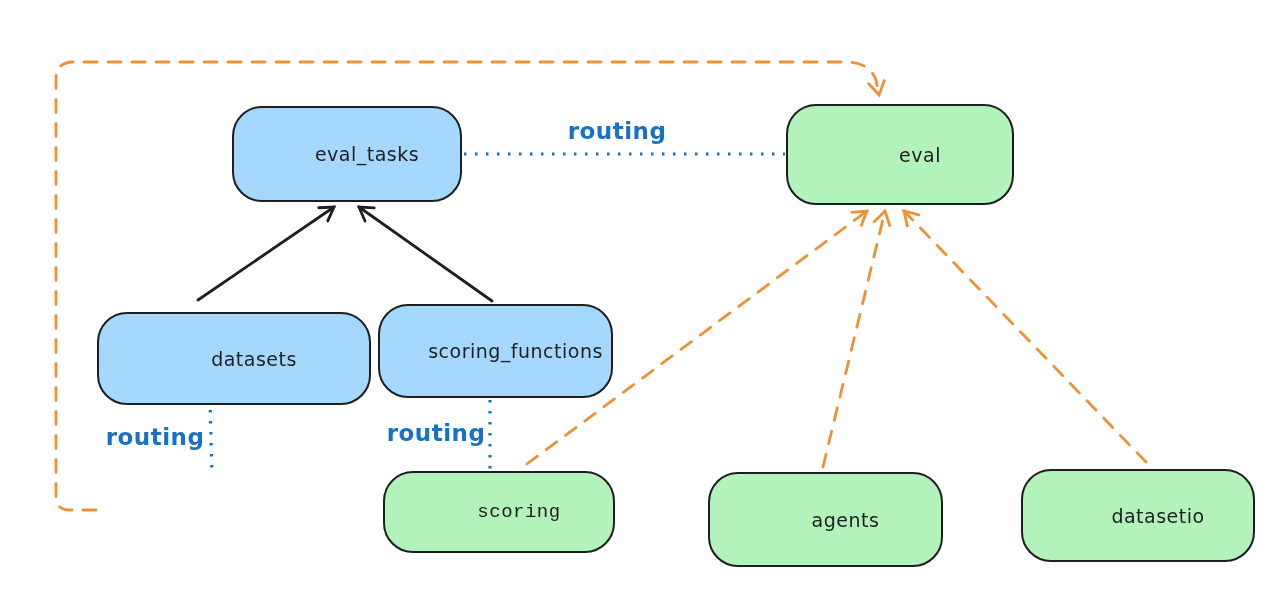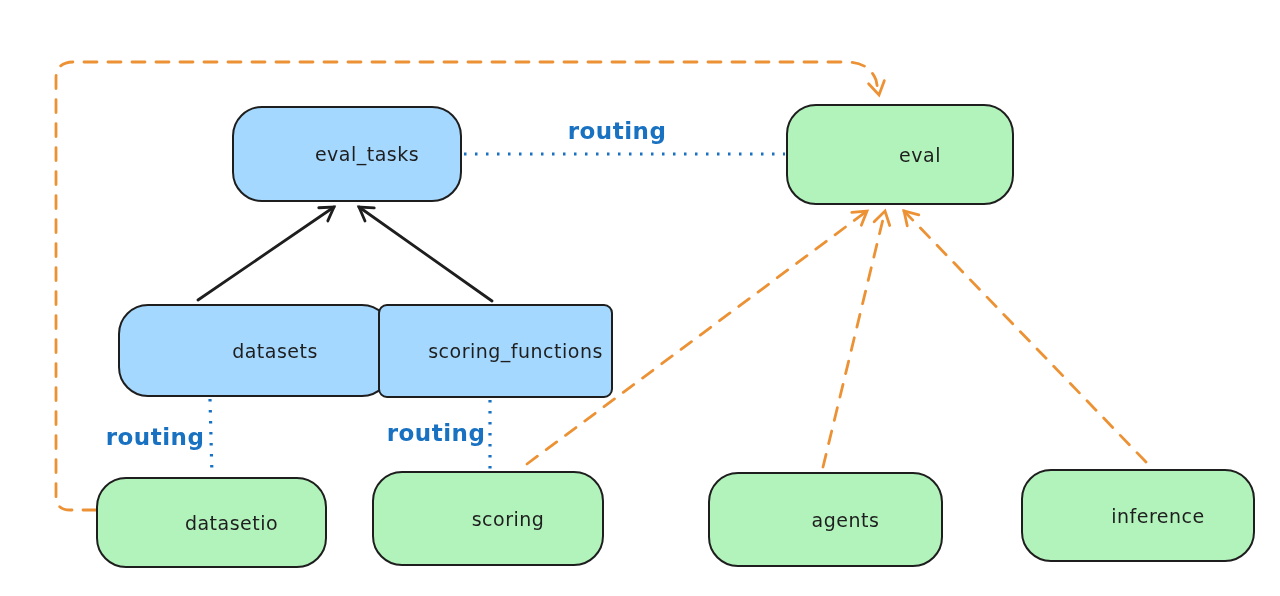--- a/index.html
+++ b/index.html
@@ -57,24 +57,24 @@
     letter-spacing: 0.5px;
     color: var(--stroke);
     text-align: left;
     padding-left: 40px;
   }
   .node.blue { background: var(--blue-fill); }
   .node.green { background: var(--green-fill); }
 
   .node-eval-tasks       { left: 232px; top: 106px; width: 230px; height: 96px; }
   .node-eval             { left: 786px; top: 104px; width: 228px; height: 101px; }
-  .node-datasets         { left: 97px;  top: 304px; width: 274px; height: 93px; margin-left: 21px; }
-  .node-scoring-functions{ left: 378px; top: 304px; width: 235px; height: 94px; border-radius: 9px; }
+  .node-datasets         { left: 97px;  top: 312px; width: 274px; height: 93px; }
+  .node-scoring-functions{ left: 378px; top: 304px; width: 235px; height: 94px; }
   .node-datasetio        { left: 96px;  top: 477px; width: 231px; height: 91px; }
-  .node-scoring          { left: 372px; top: 471px; width: 232px; height: 95px; }
+  .node-scoring          { left: 383px; top: 471px; width: 232px; height: 82px; font-family: Liberation Mono, monospace; }
   .node-agents           { left: 708px; top: 472px; width: 235px; height: 95px; }
   .node-inference        { left: 1021px;top: 469px; width: 234px; height: 93px; }
 
   .edge-label {
     position: absolute;
     transform: translate(-50%, -50%);
     color: var(--routing-blue);
     font-size: 23px;
     font-weight: 600;
     letter-spacing: 0.5px;
@@ -117,30 +117,27 @@
   </div>
   <div class="node green node-eval">
     <span>eval</span>
   </div>
   <div class="node blue node-datasets">
     <span>datasets</span>
   </div>
   <div class="node blue node-scoring-functions">
     <span>scoring_functions</span>
   </div>
-  <div class="node green node-datasetio">
-    <span>datasetio</span>
-  </div>
   <div class="node green node-scoring">
     <span>scoring</span>
   </div>
   <div class="node green node-agents">
     <span>agents</span>
   </div>
   <div class="node green node-inference">
-    <span>inference</span>
+    <span>datasetio</span>
   </div>
 
   <div class="edge-label edge-label-top">routing</div>
   <div class="edge-label edge-label-left">routing</div>
   <div class="edge-label edge-label-middle">routing</div>
 
 </div>
 
 </body></html>

